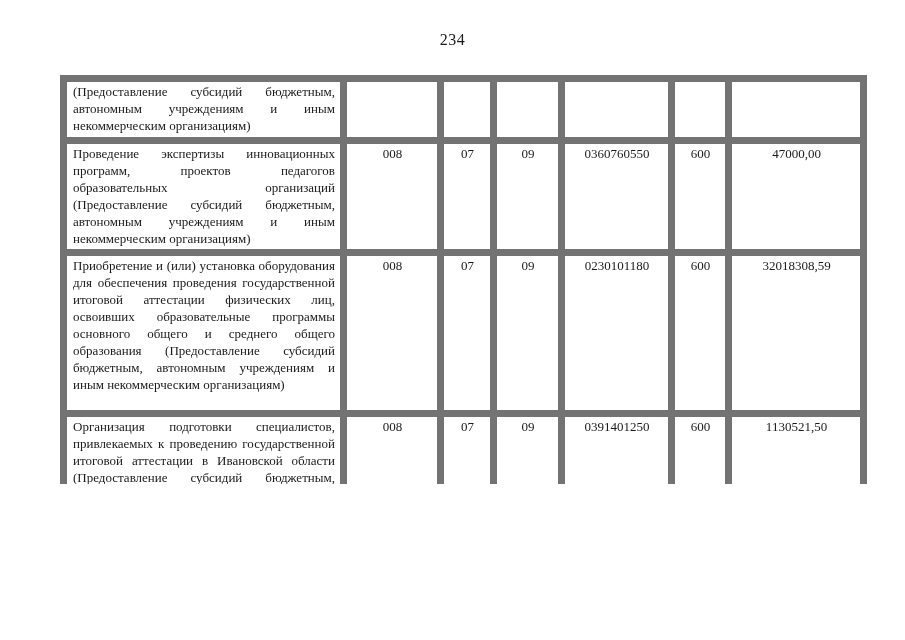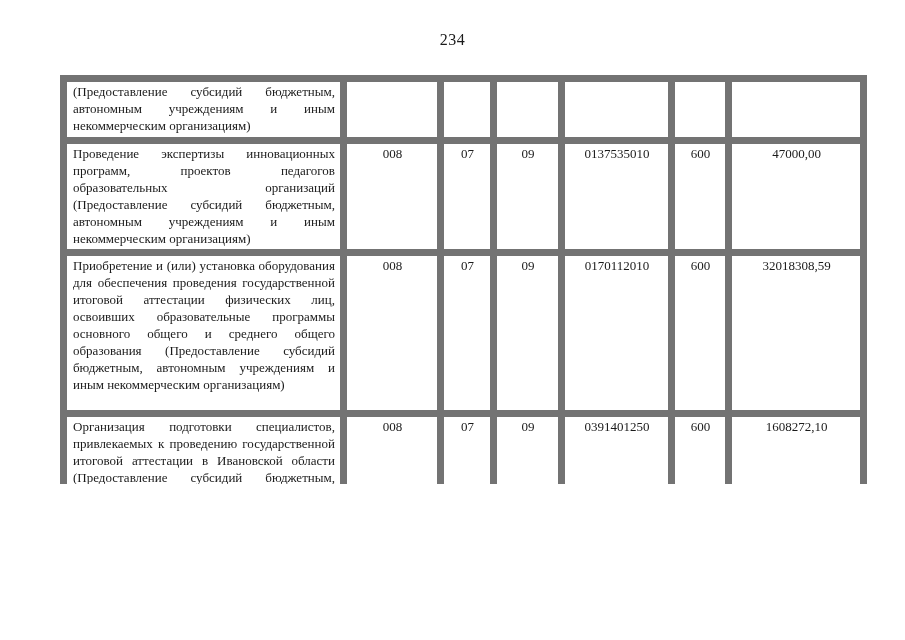--- a/index.html
+++ b/index.html
@@ -82,38 +82,38 @@
         <td class="num"></td>
         <td class="num"></td>
         <td class="num"></td>
         <td class="num"></td>
       </tr>
       <tr class="r1">
         <td class="desc">Проведение экспертизы инновационных программ, проектов педагогов образовательных организаций (Предоставление субсидий бюджетным, автономным учреждениям и иным некоммерческим организациям)</td>
         <td class="num">008</td>
         <td class="num">07</td>
         <td class="num">09</td>
-        <td class="num">0137535010</td>
+        <td class="num">0360760550</td>
         <td class="num">600</td>
         <td class="num">47000,00</td>
       </tr>
       <tr class="r2">
         <td class="desc">Приобретение и (или) установка оборудования для обеспечения проведения государственной итоговой аттестации физических лиц, освоивших образовательные программы основного общего и среднего общего образования (Предоставление субсидий бюджетным, автономным учреждениям и иным некоммерческим организациям)</td>
         <td class="num">008</td>
         <td class="num">07</td>
         <td class="num">09</td>
-        <td class="num">0170112010</td>
+        <td class="num">0230101180</td>
         <td class="num">600</td>
         <td class="num">32018308,59</td>
       </tr>
       <tr class="r3">
         <td class="desc">Организация подготовки специалистов, привлекаемых к проведению государственной итоговой аттестации в Ивановской области (Предоставление субсидий бюджетным, автономным учреждениям и иным некоммерческим организациям)</td>
         <td class="num">008</td>
         <td class="num">07</td>
         <td class="num">09</td>
         <td class="num">0391401250</td>
         <td class="num">600</td>
-        <td class="num">1608272,10</td>
+        <td class="num">1130521,50</td>
       </tr>
     </tbody>
   </table>
 
 </div>
 
 </body></html>

